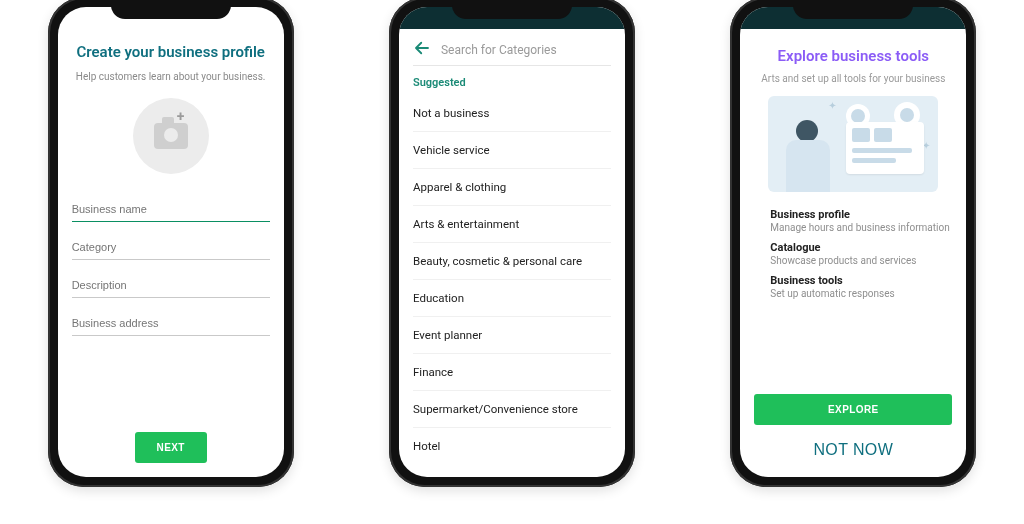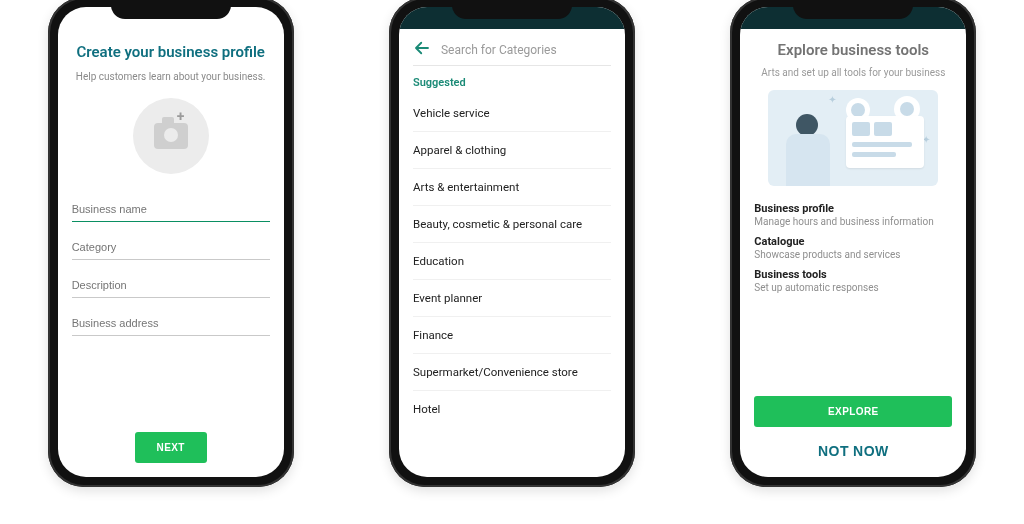--- a/index.html
+++ b/index.html
@@ -31,44 +31,44 @@
   
   .s2-search-row { display:flex; align-items:flex-end; gap:10px; padding:2px 0 8px; border-bottom:1px solid #e6e6e6; }
   .back-arrow { width:18px; height:18px; color:#1a8a76; }
   .s2-search { flex:1; font-size:12px; color:#9a9a9a; }
   .s2-suggested { color:#1a8a76; font-size:11px; font-weight:600; padding:10px 0 6px; }
   .cat-list { display:flex; flex-direction:column; }
   .cat-item { font-size:11.5px; color:#222; padding:11px 0; border-bottom:1px solid #f0f0f0; }
   .cat-item:last-child { border-bottom:none; }
 
   
-  .s3-title { color:#737373; font-size:15px; font-weight:600; text-align:center; margin-top:4px; }
+  .s3-title { color:#8b5cf6; font-size:15px; font-weight:600; text-align:center; margin-top:10px; }
   .s3-sub { color:#9a9a9a; font-size:10px; text-align:center; margin-top:8px; }
   .illus { width:170px; height:96px; background:#e3eef5; border-radius:6px; margin:12px auto 8px; position:relative; overflow:hidden; }
   .person { position:absolute; bottom:0; left:12px; width:56px; height:72px; }
   .person .head { width:22px; height:22px; border-radius:50%; background:#3f5664; position:absolute; top:0; left:16px; }
   .person .body { width:44px; height:52px; background:#d6e5f0; border-radius:10px 10px 0 0; position:absolute; bottom:0; left:6px; }
   .card { position:absolute; right:14px; top:26px; width:78px; height:52px; background:#fff; border-radius:4px; box-shadow:0 1px 2px rgba(0,0,0,.08); }
   .card .mini { position:absolute; left:6px; top:6px; width:18px; height:14px; background:#c8dbe8; border-radius:2px; }
   .card .mini.m2 { left:28px; }
   .card .line1 { position:absolute; left:6px; top:26px; width:60px; height:5px; background:#c8dbe8; border-radius:2px; }
   .card .line2 { position:absolute; left:6px; top:36px; width:44px; height:5px; background:#c8dbe8; border-radius:2px; }
   .bubble { position:absolute; border-radius:50%; background:#fff; display:flex; align-items:center; justify-content:center; }
   .bubble.b1 { width:24px; height:24px; top:8px; left:78px; }
   .bubble.b2 { width:26px; height:26px; top:6px; right:18px; }
   .bubble .dot { width:14px; height:14px; border-radius:50%; background:#c8dbe8; }
   .sparkle { position:absolute; color:#b7cedd; font-size:10px; }
   .sparkle.sp1 { top:44px; right:8px; }
   .sparkle.sp2 { top:4px; left:60px; }
-  .tool-block { margin-top:8px; }
+  .tool-block { margin-top:8px;margin-left:16px; }
   .tool-title { font-size:11px; font-weight:700; color:#222; }
   .tool-desc { font-size:10px; color:#8f8f8f; margin-top:1px; }
   .s3-bottom { margin-top:auto; display:flex; flex-direction:column; gap:10px; padding-bottom:2px; }
   .btn-explore { background:#1fbf5a; color:#fff; border:none; border-radius:3px; font-size:10px; font-weight:700; padding:10px 0; letter-spacing:.4px; }
-  .btn-notnow { background:transparent; color:#0f6f7f; border:none; font-size:14px; font-weight:700; padding:6px 0; letter-spacing:.4px; }
+  .btn-notnow { background:transparent; color:#0f6f7f; border:none; font-size:16px; font-weight:400; padding:6px 0; letter-spacing:.4px; }
 </style>
 </head>
 <body>
 
 <div class="stage">
 
   <div class="phone">
     <div class="notch"></div>
     <div class="screen">
       <div class="statusbar"></div>
@@ -105,20 +105,21 @@
       <div class="content">
         <div class="s2-search-row">
           <svg class="back-arrow" viewBox="0 0 24 24" fill="none" stroke="currentColor" stroke-width="2.4" stroke-linecap="round" stroke-linejoin="round">
               <line x1="20" y1="12" x2="5" y2="12"></line>
               <polyline points="11 5 4 12 11 19"></polyline>
             </svg>
           <div class="s2-search">Search for Categories</div>
         </div>
         <div class="s2-suggested">Suggested</div>
         <div class="cat-list">
+          <div class="cat-item">Not a business</div>
           <div class="cat-item">Vehicle service</div>
           <div class="cat-item">Apparel &amp; clothing</div>
           <div class="cat-item">Arts &amp; entertainment</div>
           <div class="cat-item">Beauty, cosmetic &amp; personal care</div>
           <div class="cat-item">Education</div>
           <div class="cat-item">Event planner</div>
           <div class="cat-item">Finance</div>
           <div class="cat-item">Supermarket/Convenience store</div>
           <div class="cat-item">Hotel</div>
         </div>

